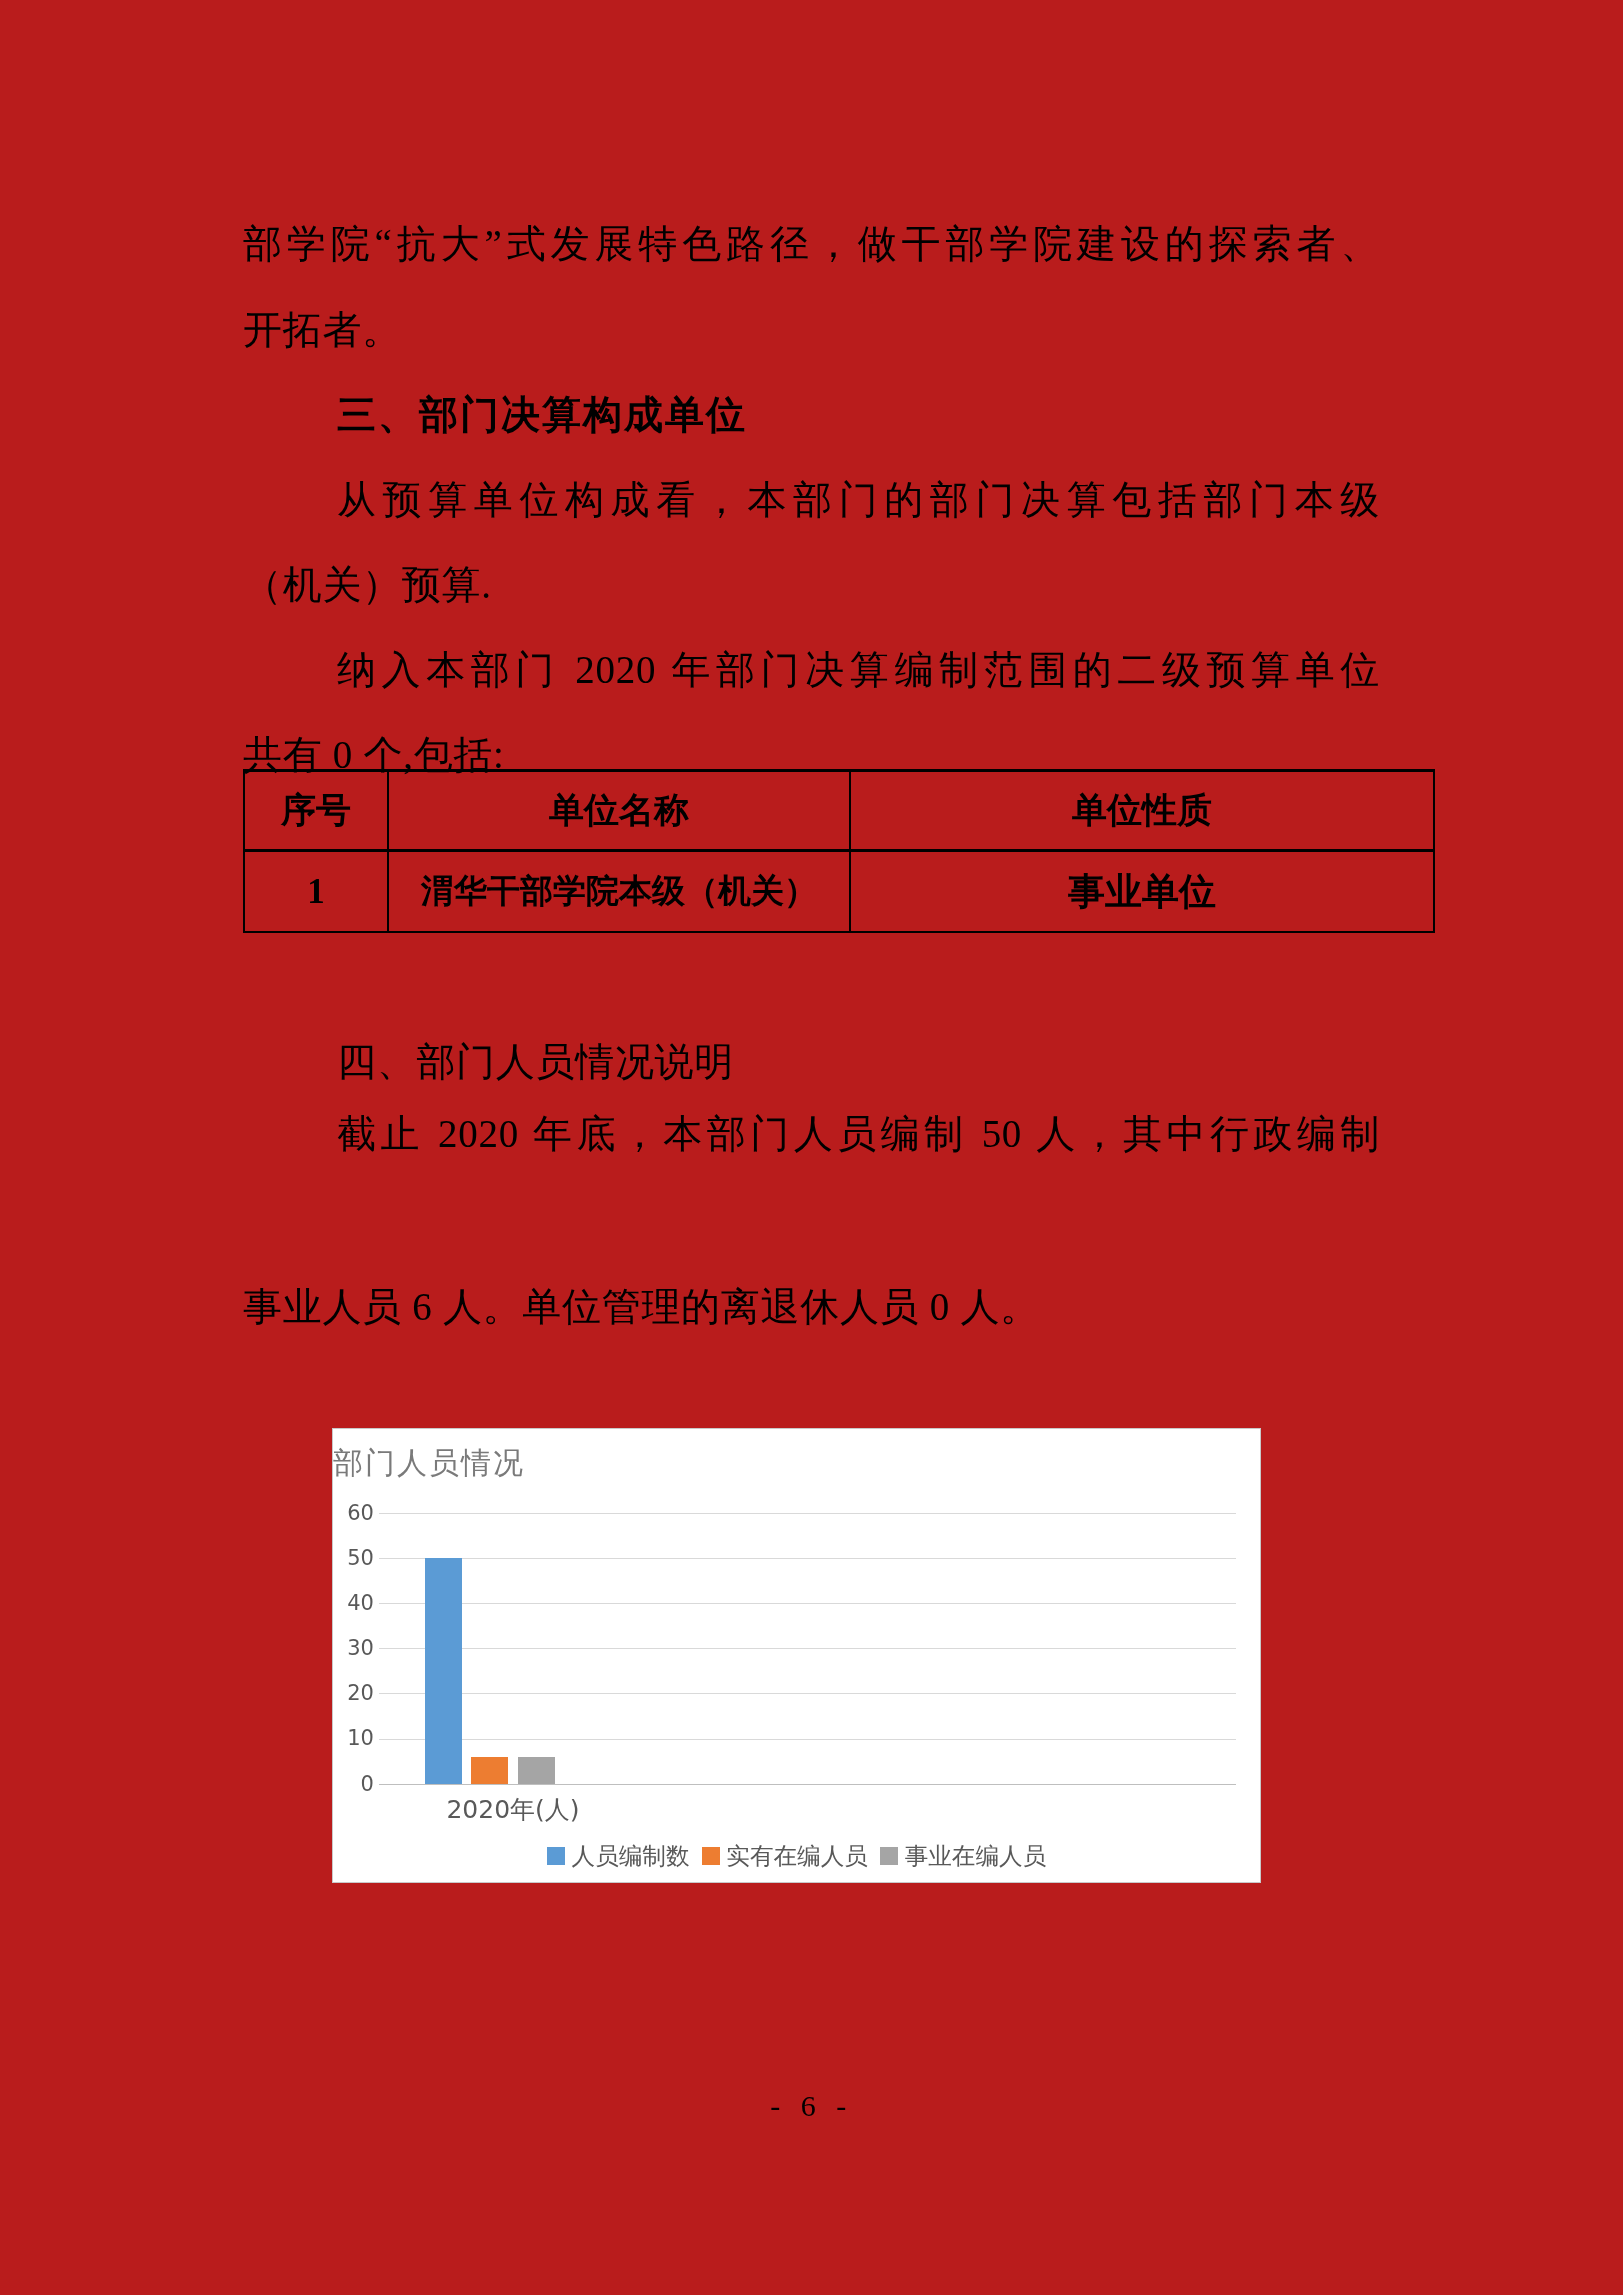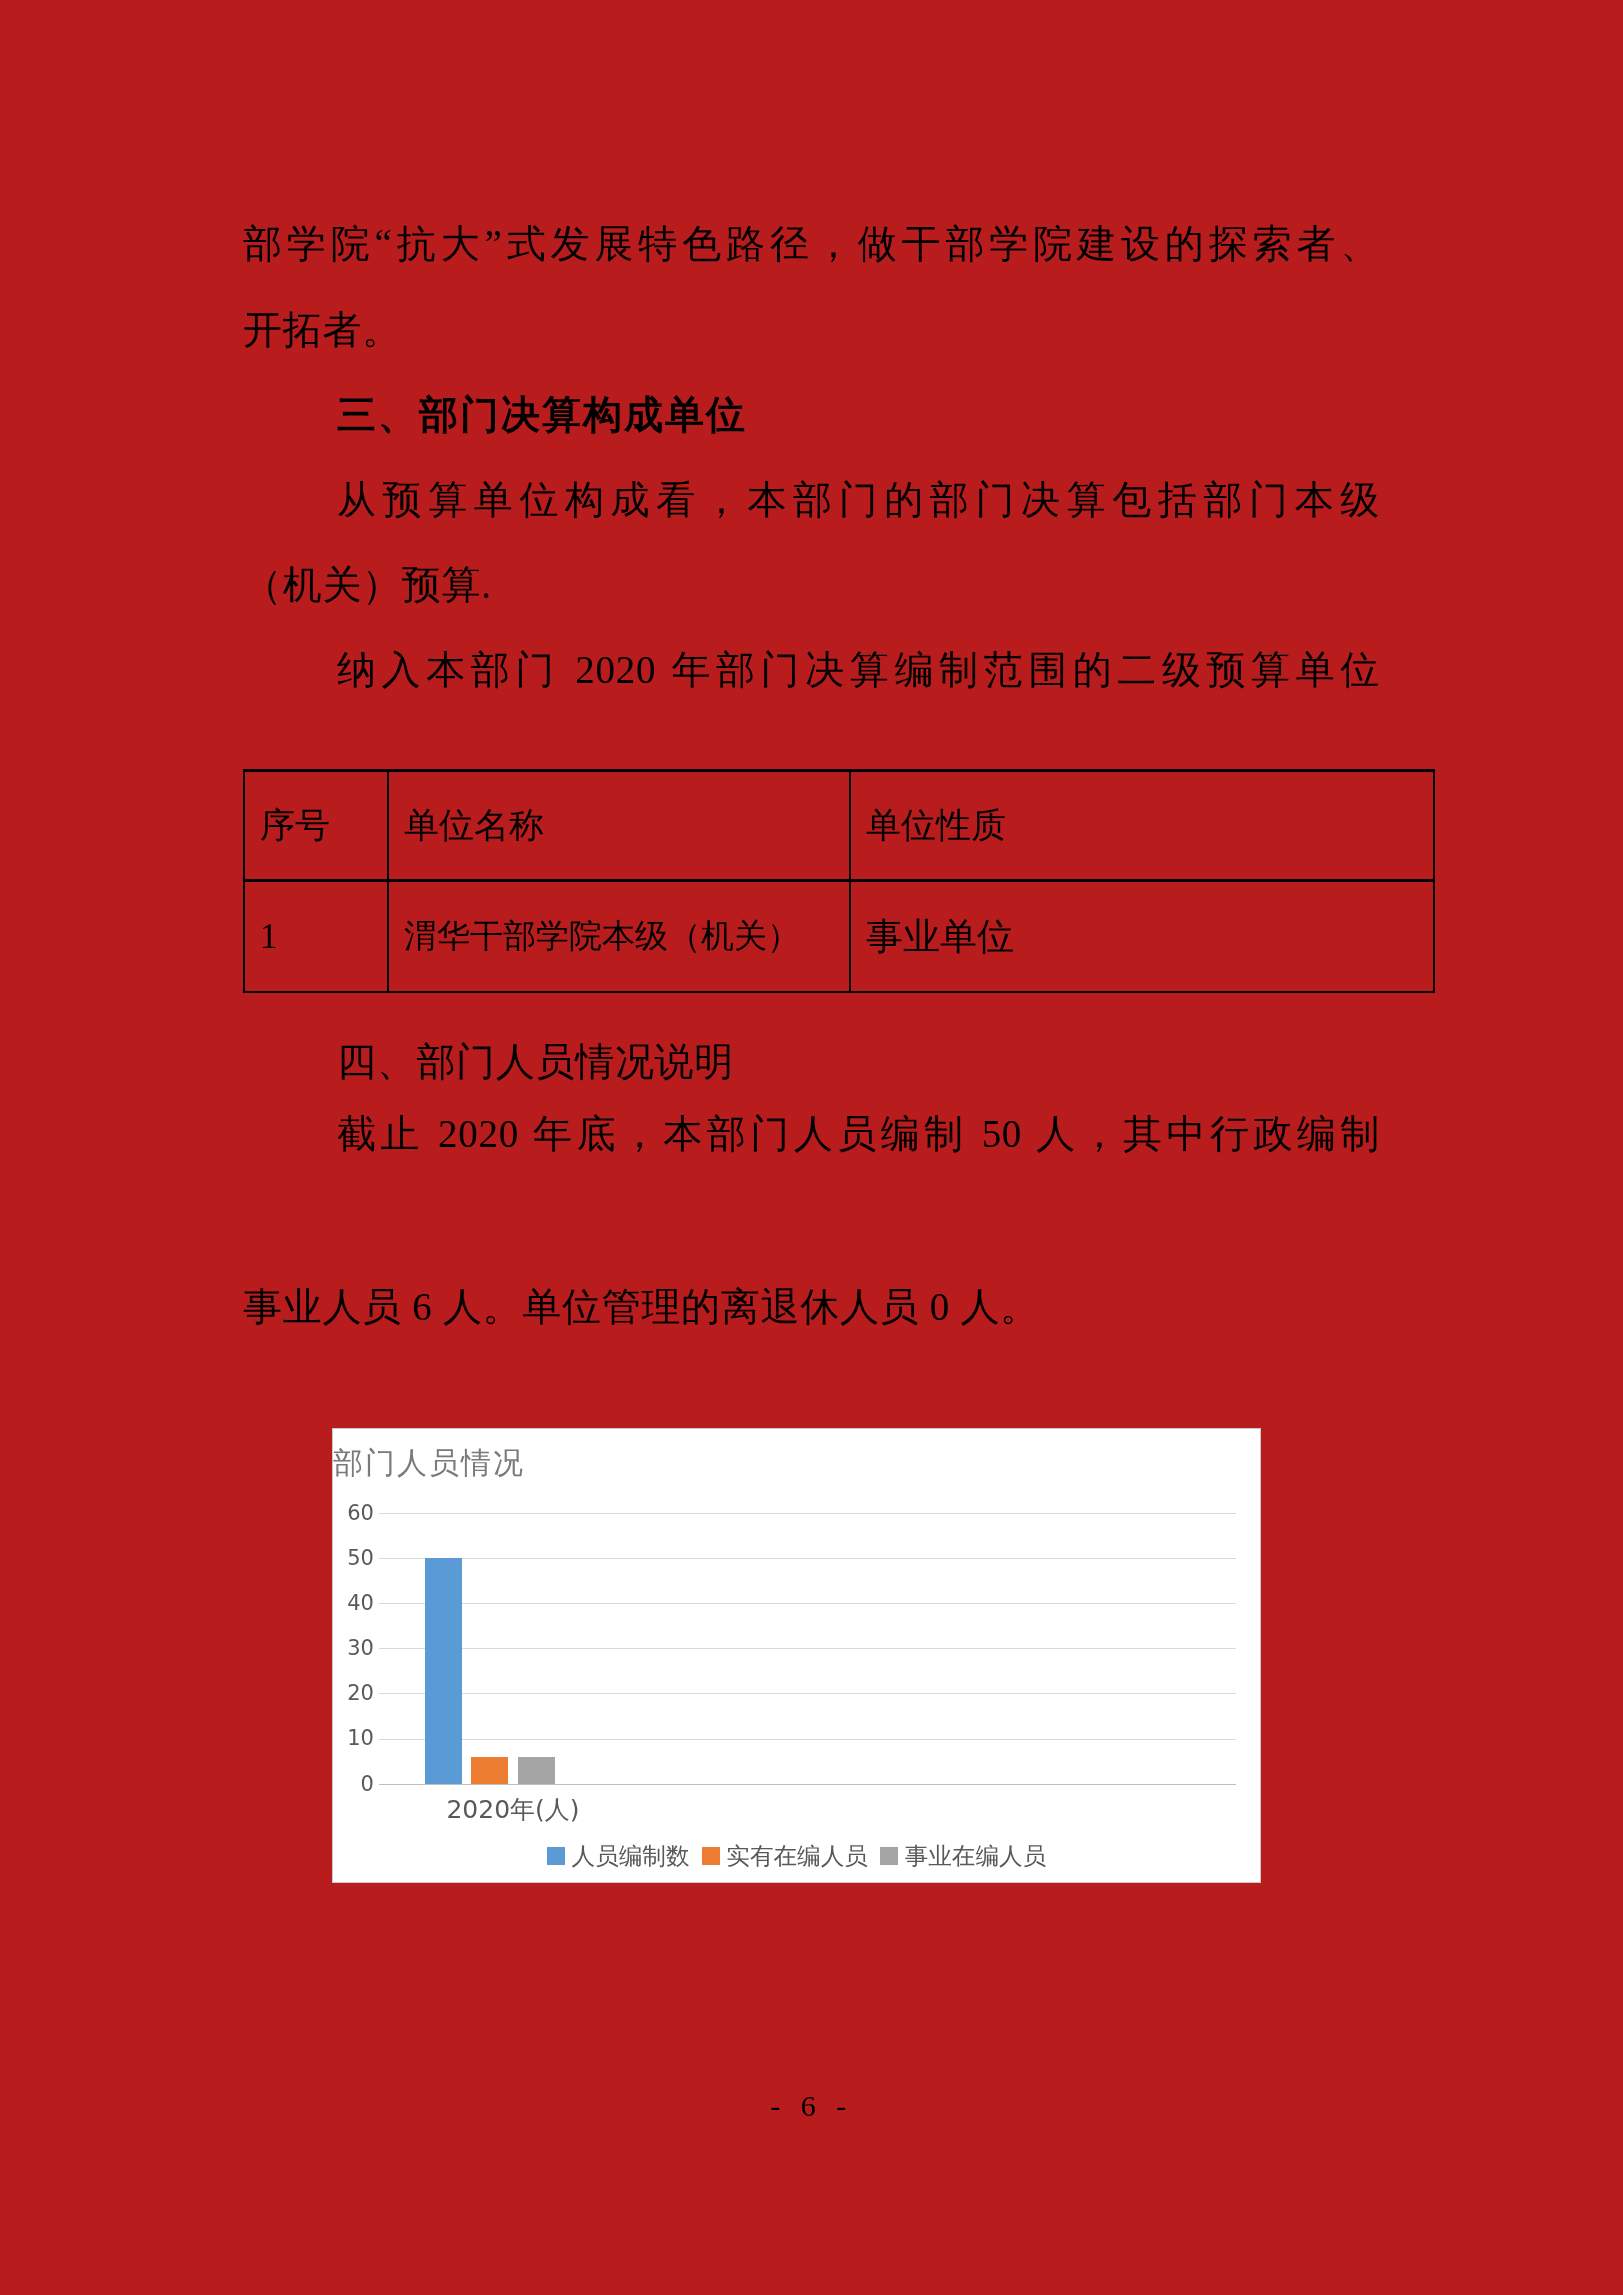--- a/index.html
+++ b/index.html
@@ -17,22 +17,22 @@
   .line.indent { text-indent:94px; }
   .line.bold { font-weight:bold; letter-spacing:2px; }
 
   table.doc-table {
     position:absolute; left:243px; top:769px;
     border-collapse:collapse; table-layout:fixed;
     border-top:3.3px solid #000; border-bottom:2.6px solid #000;
     border-left:2px solid #000; border-right:2px solid #000;
   }
   table.doc-table td {
-    border:2px solid #000; text-align:left; vertical-align:middle;
-    font-size:35px; padding:15px; overflow:hidden;
+    border:2px solid #000; text-align:center; vertical-align:middle;
+    font-size:35px; padding:0; overflow:hidden;font-weight:bold;
   }
   table.doc-table tr.hdr td { height:77px; border-bottom:3.3px solid #000; }
   table.doc-table tr.data td { height:79px; }
   table.doc-table td.unit-name { font-size:33px; }
   table.doc-table td.unit-type { font-size:37px; }
 
   #chart {
     position:absolute; left:332px; top:1428px; width:929px; height:455px;
     background:#fff; border:1.3px solid #C9C9C9; box-sizing:border-box;
     font-family:"DejaVu Sans","Liberation Sans",sans-serif; color:#595959;
@@ -63,20 +63,21 @@
 <body>
 
 <div class="page">
 
   <div class="line justify" style="top:222px">部学院“抗大”式发展特色路径，做干部学院建设的探索者、</div>
   <div class="line" style="top:308px">开拓者。</div>
   <div class="line justify indent" style="top:478px">从预算单位构成看，本部门的部门决算包括部门本级</div>
   <div class="line bold indent" style="top:393px">三、部门决算构成单位</div>
   <div class="line" style="top:563px">（机关）预算.</div>
   <div class="line justify indent" style="top:648px">纳入本部门 2020 年部门决算编制范围的二级预算单位</div>
+  <div class="line" style="top:733px">共有 0 个,包括:</div>
 
   <table class="doc-table">
     <colgroup>
         <col style="width:144px">
         <col style="width:462px">
         <col style="width:584px">
       </colgroup>
     <tbody>
         <tr class="hdr">
       <td>序号</td>

